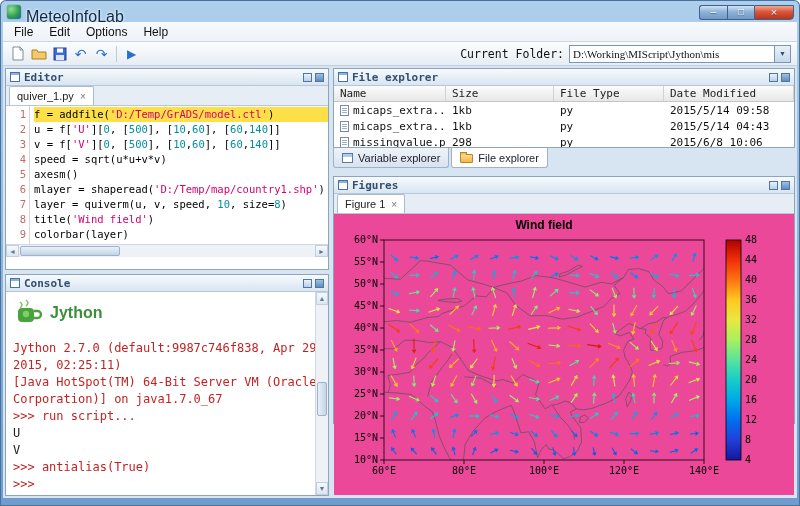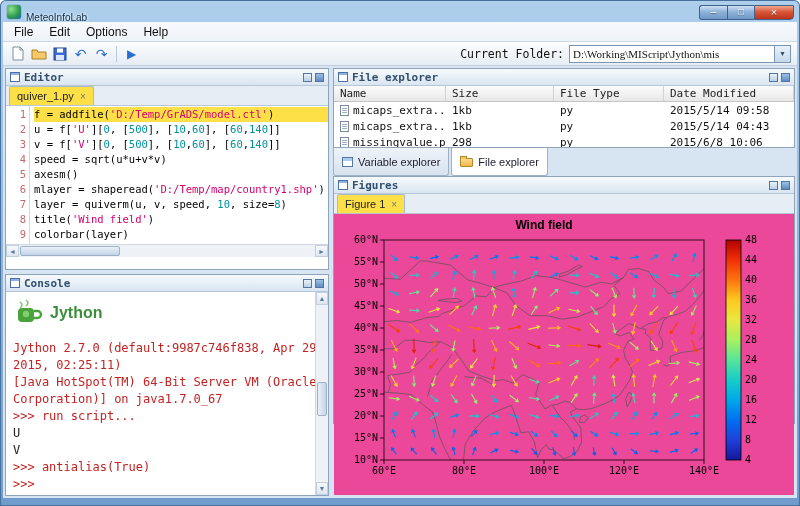--- a/index.html
+++ b/index.html
@@ -3,21 +3,21 @@
 <meta charset="utf-8">
 <style>
   *{margin:0;padding:0;box-sizing:border-box;}
   html,body{width:800px;height:506px;font-family:"Liberation Sans",sans-serif;background:#fff;}
   .window{position:relative;width:800px;height:506px;border-radius:6px 6px 0 0;overflow:hidden;
     background:linear-gradient(#aecfec,#6f9ccd);box-shadow:inset 0 0 0 1px #49719e, inset 0 1px 0 rgba(255,255,255,.55);}
   
   .titlebar{position:absolute;top:0;left:0;right:0;height:22px;display:flex;align-items:center;padding:2px 6px 0 7px;}
   .app-icon{width:14px;height:14px;border-radius:3px;background:
      radial-gradient(circle at 30% 30%,#8fe08f,#2f9e4f 55%,#1c5fae);box-shadow:0 0 1px #134; margin-right:5px;}
-  .win-title{font-size:10px;color:#0d2944;text-shadow:0 0 3px #eaf4ff,0 0 3px #eaf4ff;margin-top:10px;}
+  .win-title{font-size:16px;color:#0d2944;text-shadow:0 0 3px #eaf4ff,0 0 3px #eaf4ff;margin-top:10px;}
   .win-controls{margin-left:auto;display:flex;}
   .win-btn{height:15px;display:flex;align-items:center;justify-content:center;color:#fff;
      font-size:10px;line-height:1;border:1px solid #40618a;background:linear-gradient(#cfe2f4,#8fb2d8 45%,#7099c8);
      text-shadow:0 1px 1px rgba(0,0,0,.45);}
   .win-btn.min{width:28px;border-radius:3px 0 0 3px;border-right:none;}
   .win-btn.max{width:27px;border-right:none;}
   .win-btn.close{width:40px;border-radius:0 0 4px 0;background:linear-gradient(#f0a88e,#d9573a 45%,#b9331b);font-size:11px;}
   
   .menubar{position:absolute;top:22px;left:3px;right:3px;height:20px;background:linear-gradient(#f7fafd,#eef3f9);
      border-bottom:1px solid #cdd8e4;display:flex;align-items:center;padding-left:3px;}
@@ -37,21 +37,21 @@
   .client{position:absolute;top:66px;left:3px;right:3px;bottom:8px;background:#d7e4f2;}
   .panel{position:absolute;background:#fff;border:1px solid #8ea4bb;}
   .panel-header{height:17px;background:linear-gradient(#f6fafd,#d9e5f1);border-bottom:1px solid #b7c7d8;
      display:flex;align-items:center;gap:4px;padding:0 4px;font-family:"DejaVu Sans Mono",monospace;
      font-size:11px;font-weight:bold;color:#32506e;}
   .ph-icon{width:10px;height:10px;background:#fff;border:1px solid #4a6fa5;box-shadow:inset 0 2px 0 #8fb2dc;}
   .ph-buttons{margin-left:auto;display:flex;gap:3px;}
   .ph-btn{width:9px;height:9px;border:1px solid #54769e;background:linear-gradient(#eaf2fa,#b9cfe6);}
   .ph-btn.filled{background:linear-gradient(#9cc0e8,#5d8cc0);}
   .tabbar{height:20px;background:#e6edf5;border-bottom:1px solid #b7c7d8;display:flex;align-items:flex-end;padding-left:3px;gap:2px;}
-  .tab{height:19px;background:#fde047;border:1px solid #a9bccd;border-bottom:none;border-radius:2px 2px 0 0;
+  .tab{height:19px;background:#ffffff;border:1px solid #a9bccd;border-bottom:none;border-radius:2px 2px 0 0;
      display:flex;align-items:center;gap:6px;padding:0 7px;font-size:11px;color:#222;}
   .tab-close{color:#777;font-size:10px;}
   
   .editor-panel{left:2px;top:2px;width:324px;height:202px;}
   .code-wrap{position:relative;height:151px;display:flex;overflow:hidden;background:#fff;}
   .gutter{width:24px;border-right:1px solid #d6d6d6;background:#fff;font-family:"DejaVu Sans Mono",monospace;
      font-size:10.5px;line-height:15px;text-align:right;padding:1px 3px 0 0;color:#c46a6a;}
   .code-lines{flex:1;font-family:"DejaVu Sans Mono",monospace;font-size:10.5px;line-height:15px;
      padding:1px 0 0 4px;overflow:hidden;}
   .code-line{white-space:pre;height:15px;}
@@ -82,21 +82,21 @@
   .ft-header div{font-family:"DejaVu Sans Mono",monospace;font-size:11px;color:#222;padding:1px 0 13px 6px;
      border-right:1px solid #d2d2d2;overflow:hidden;white-space:nowrap;}
   .ft-rows{height:45px;overflow:hidden;}
   .ft-row{display:grid;grid-template-columns:112px 108px 110px 1fr;height:16px;font-family:"DejaVu Sans Mono",monospace;
      font-size:11px;color:#111;}
   .ft-row div{padding:1px 0 0 6px;white-space:nowrap;overflow:hidden;display:flex;align-items:center;gap:4px;}
   .icon-page{width:9px;height:11px;background:#fff;border:1px solid #7a8aa0;position:relative;flex:0 0 auto;}
   .icon-page::after{content:"";position:absolute;left:1px;top:2px;width:5px;height:1px;background:#9ab0c4;
      box-shadow:0 2px 0 #9ab0c4,0 4px 0 #9ab0c4;}
   .dock-tabs{position:absolute;left:330px;top:82px;height:22px;display:flex;gap:2px;}
-  .dock-tab{display:flex;align-items:center;gap:5px;padding:0 8px;height:28px;font-size:11px;color:#223;
+  .dock-tab{display:flex;align-items:center;gap:5px;padding:0 8px;height:20px;font-size:11px;color:#223;
      background:linear-gradient(#eef3f9,#d8e3ef);border:1px solid #9fb2c6;border-radius:0 0 3px 3px;border-top:none;}
   .dock-tab.active{background:#fff;}
   .icon-grid{width:11px;height:10px;border:1px solid #5878a8;background:linear-gradient(#aecbec,#aecbec) 0 0/100% 3px no-repeat,#fff;}
   .icon-folder{width:13px;height:9px;background:linear-gradient(#ffd98a,#f0b84a);border:1px solid #b08a28;border-radius:1px;position:relative;margin-top:2px;}
   .icon-folder::before{content:"";position:absolute;top:-3px;left:-1px;width:5px;height:2px;background:#f0c65e;border:1px solid #b08a28;border-bottom:none;}
   
   .figures-panel{left:330px;top:110px;width:462px;height:248px;}
   .figure-canvas{height:281px;background:#ec4899;overflow:hidden;}
   
   .tb-svg{display:block;}

